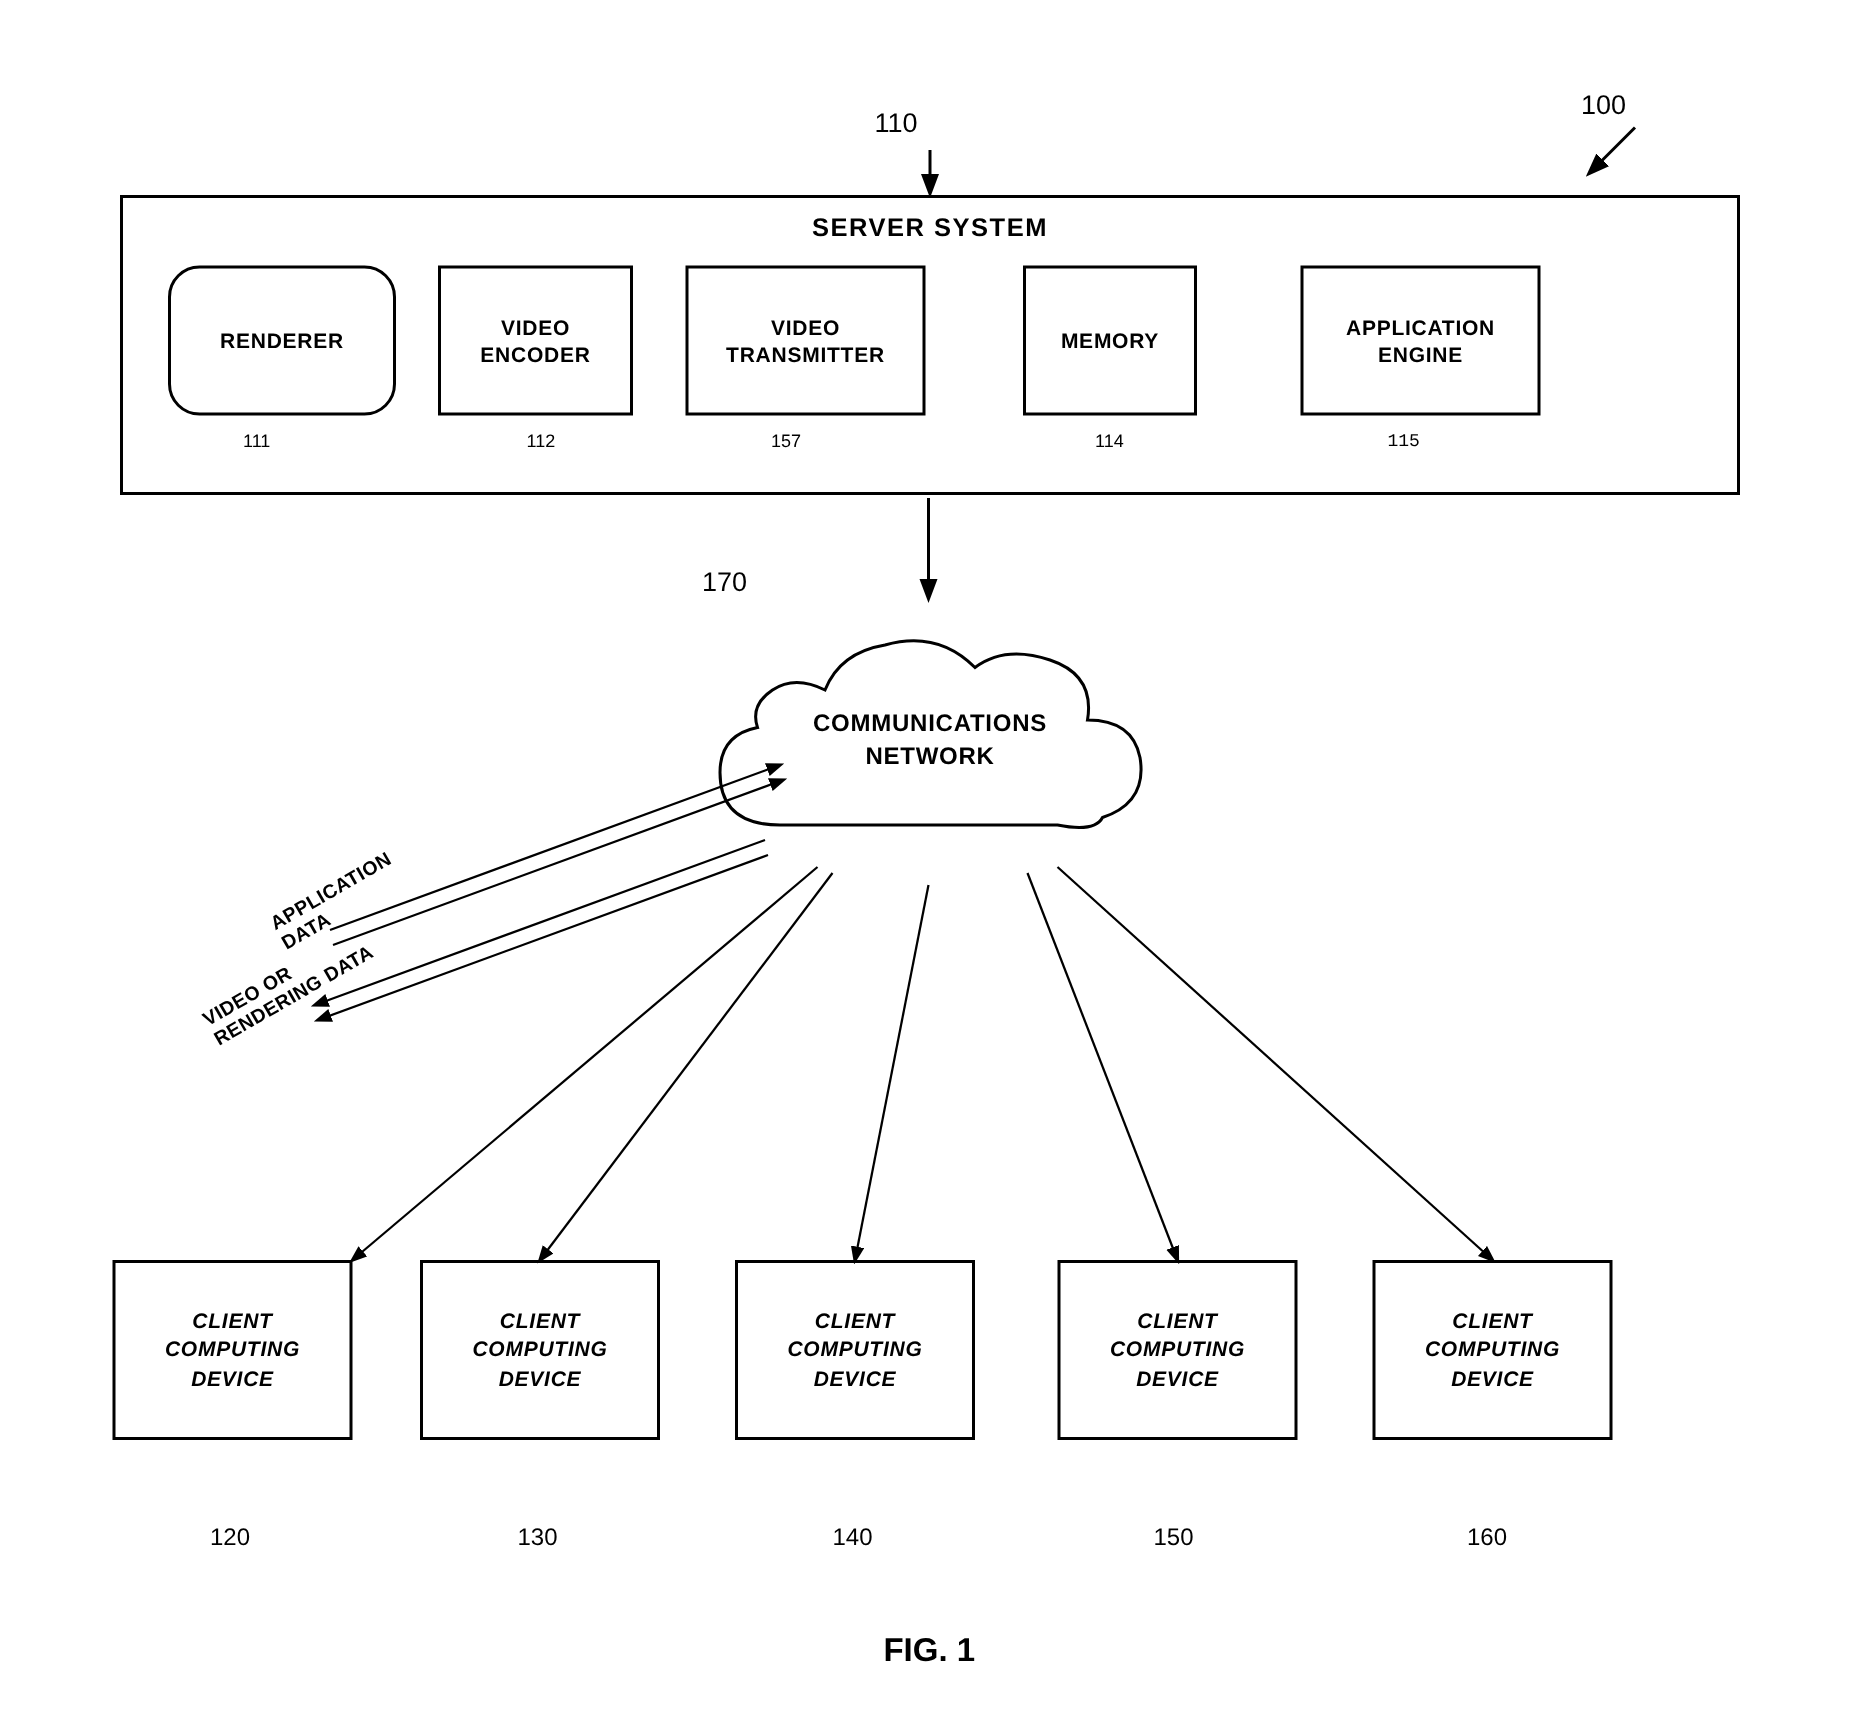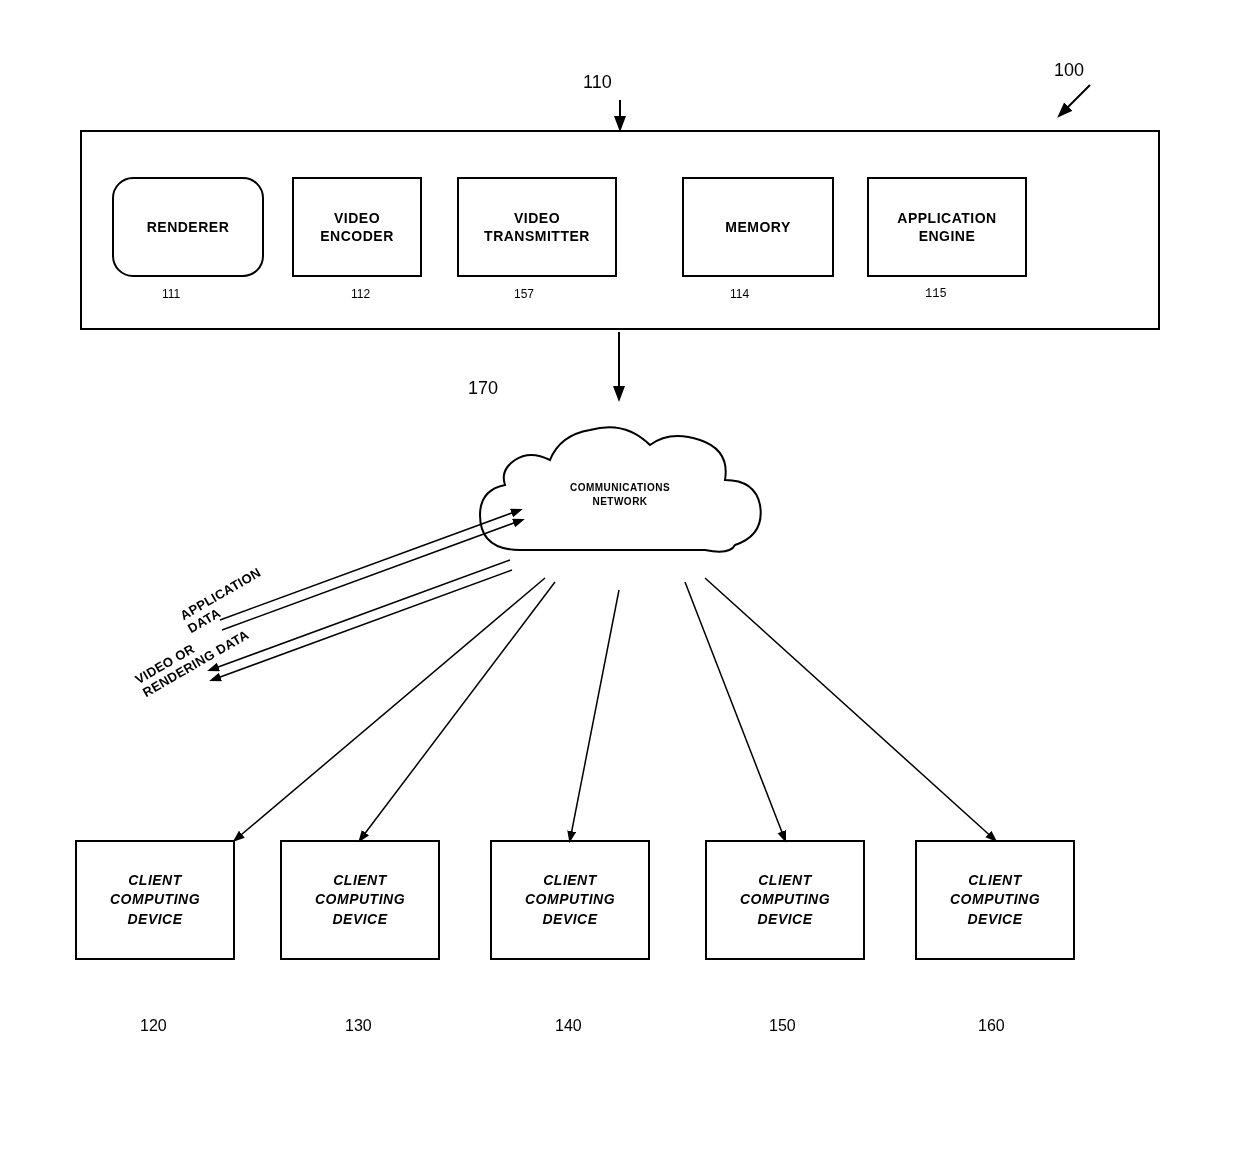--- a/index.html
+++ b/index.html
@@ -53,21 +53,21 @@
       font-size: 14px;
       font-weight: bold;
       letter-spacing: 0.5px;
       line-height: 1.3;
       top: 45px;
       height: 100px;
     }
     .comp-renderer { left: 30px; width: 152px; border-radius: 21px; }
     .comp-encoder { left: 210px; width: 130px; }
     .comp-transmitter { left: 375px; width: 160px; }
-    .comp-memory { left: 600px; width: 152px; }
+    .comp-memory { left: 600px; width: 116px; }
     .comp-appengine { left: 785px; width: 160px; }
 
     
     .comp-ref {
       position: absolute;
       font-size: 12px;
       top: 155px;
     }
 
     
@@ -77,21 +77,21 @@
       left: 440px;
       width: 360px;
       height: 190px;
     }
     .cloud-label {
       position: absolute;
       top: 50%;
       left: 50%;
       transform: translate(-50%, -50%);
       text-align: center;
-      font-size: 10px;
+      font-size: 16px;
       font-weight: bold;
       letter-spacing: 0.5px;
       line-height: 1.4;
       z-index: 10;
     }
 
     
     .client-box {
       position: absolute;
       border: 2px solid #000;
@@ -195,20 +195,21 @@
     <defs>
       <marker id="arr" markerWidth="8" markerHeight="8" refX="6" refY="3" orient="auto">
         <path d="M0,0 L0,6 L8,3 z" fill="#000"></path>
       </marker>
     </defs>
   </svg>
 
   <div class="ref-num" style="top:72px; left:583px;">110</div>
 
   <div class="server-system">
+    <div class="server-system-label">SERVER SYSTEM</div>
 
     <div class="component-box comp-renderer">
       <span>RENDERER</span>
     </div>
 
     <div class="component-box comp-encoder">
       <span>VIDEO<br>ENCODER</span>
     </div>
 
     <div class="component-box comp-transmitter">
@@ -277,14 +278,15 @@
   <div class="client-box client-5">
     <span>CLIENT<br>COMPUTING<br>DEVICE</span>
   </div>
 
   <div class="client-ref" style="left:140px;">120</div>
   <div class="client-ref" style="left:345px;">130</div>
   <div class="client-ref" style="left:555px;">140</div>
   <div class="client-ref" style="left:769px;">150</div>
   <div class="client-ref" style="left:978px;">160</div>
 
+  <div class="fig-label">FIG. 1</div>
 
 </div>
 
 </body></html>

